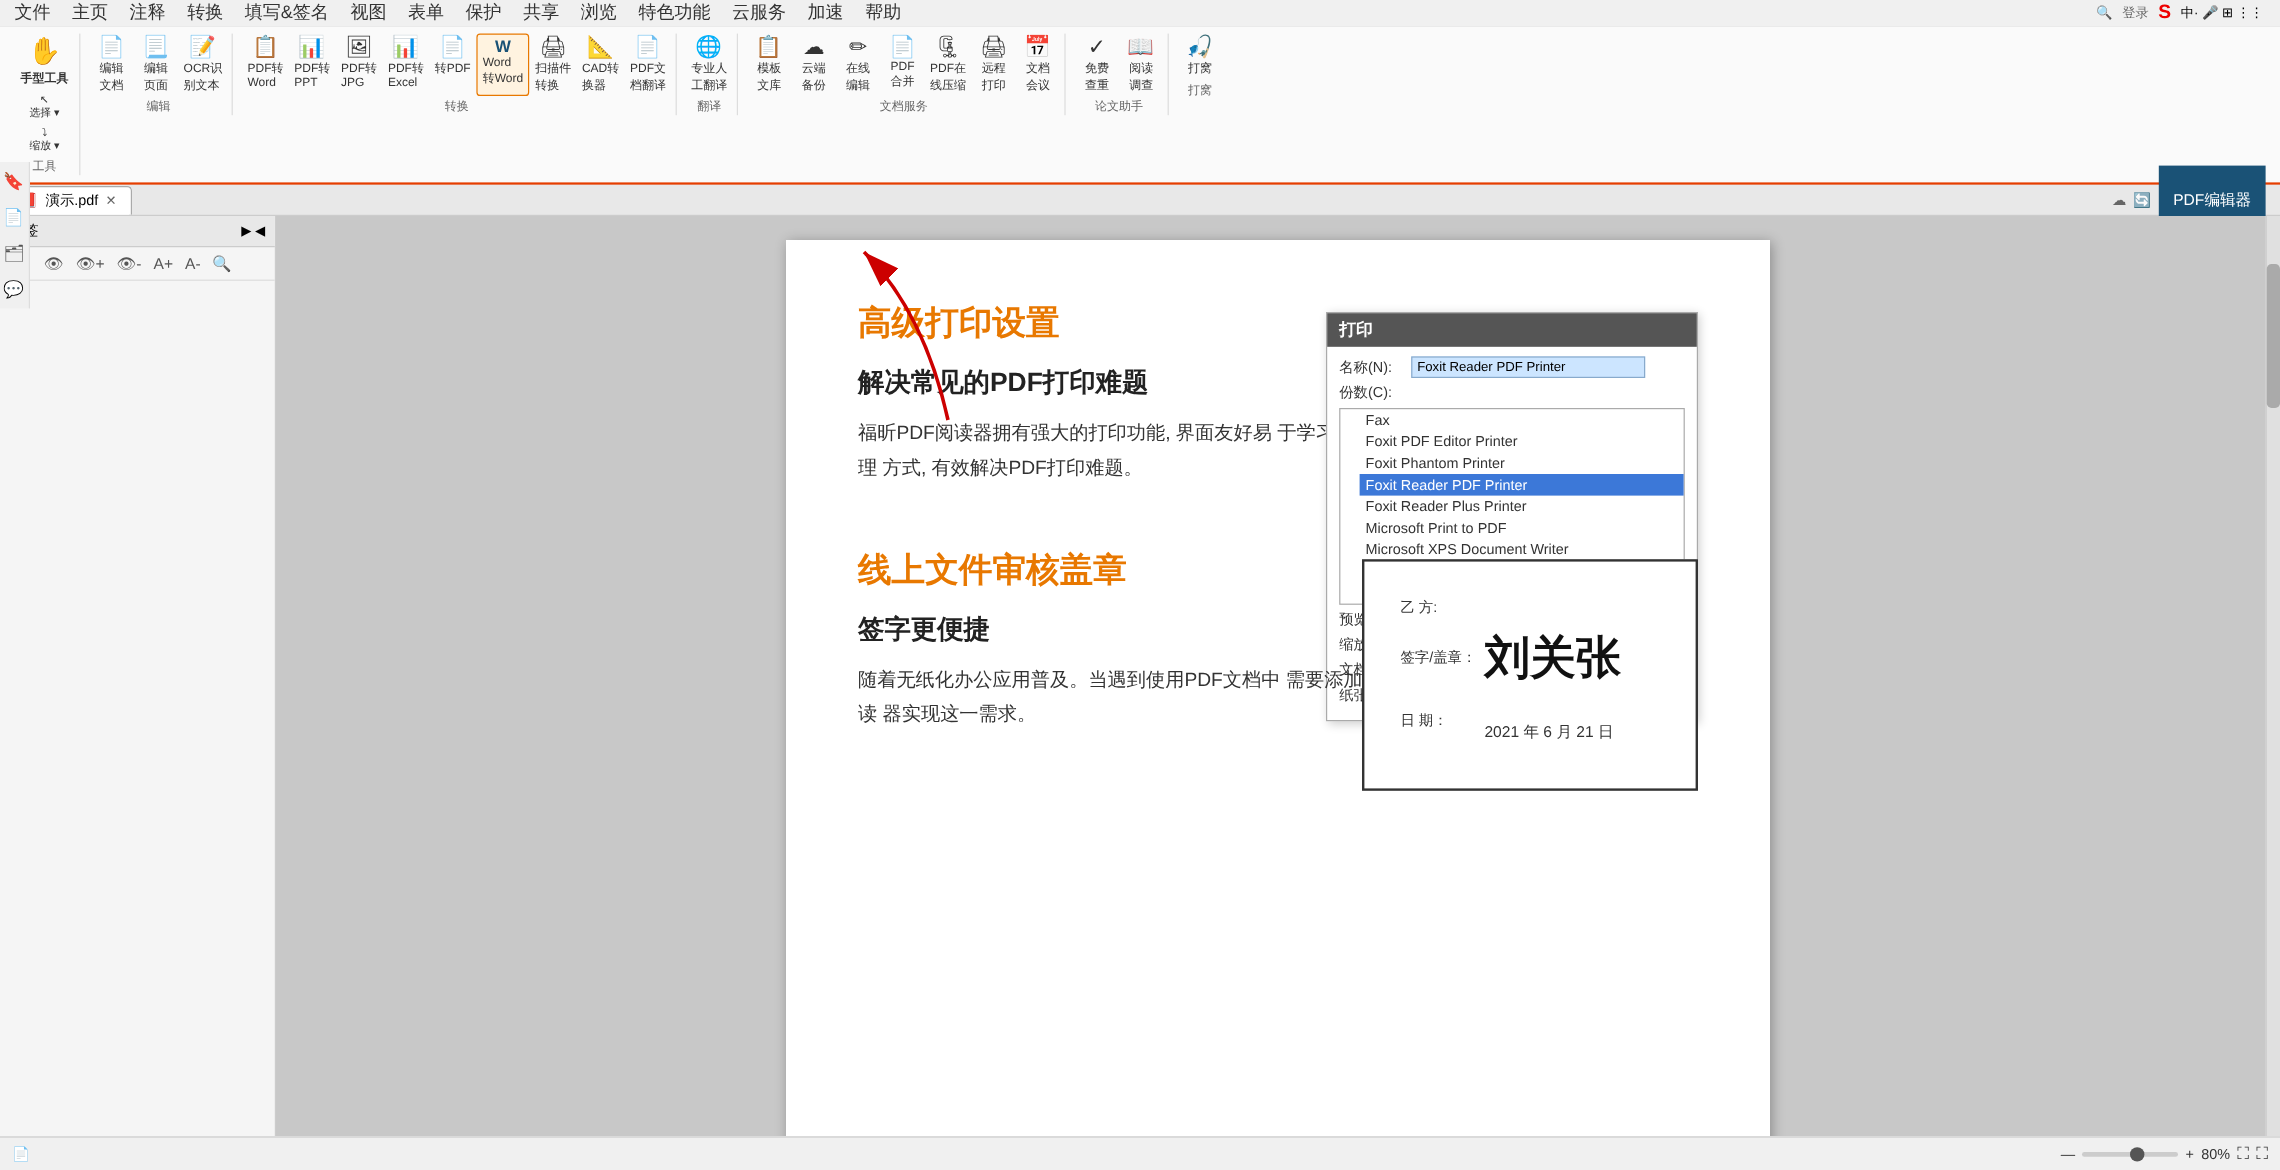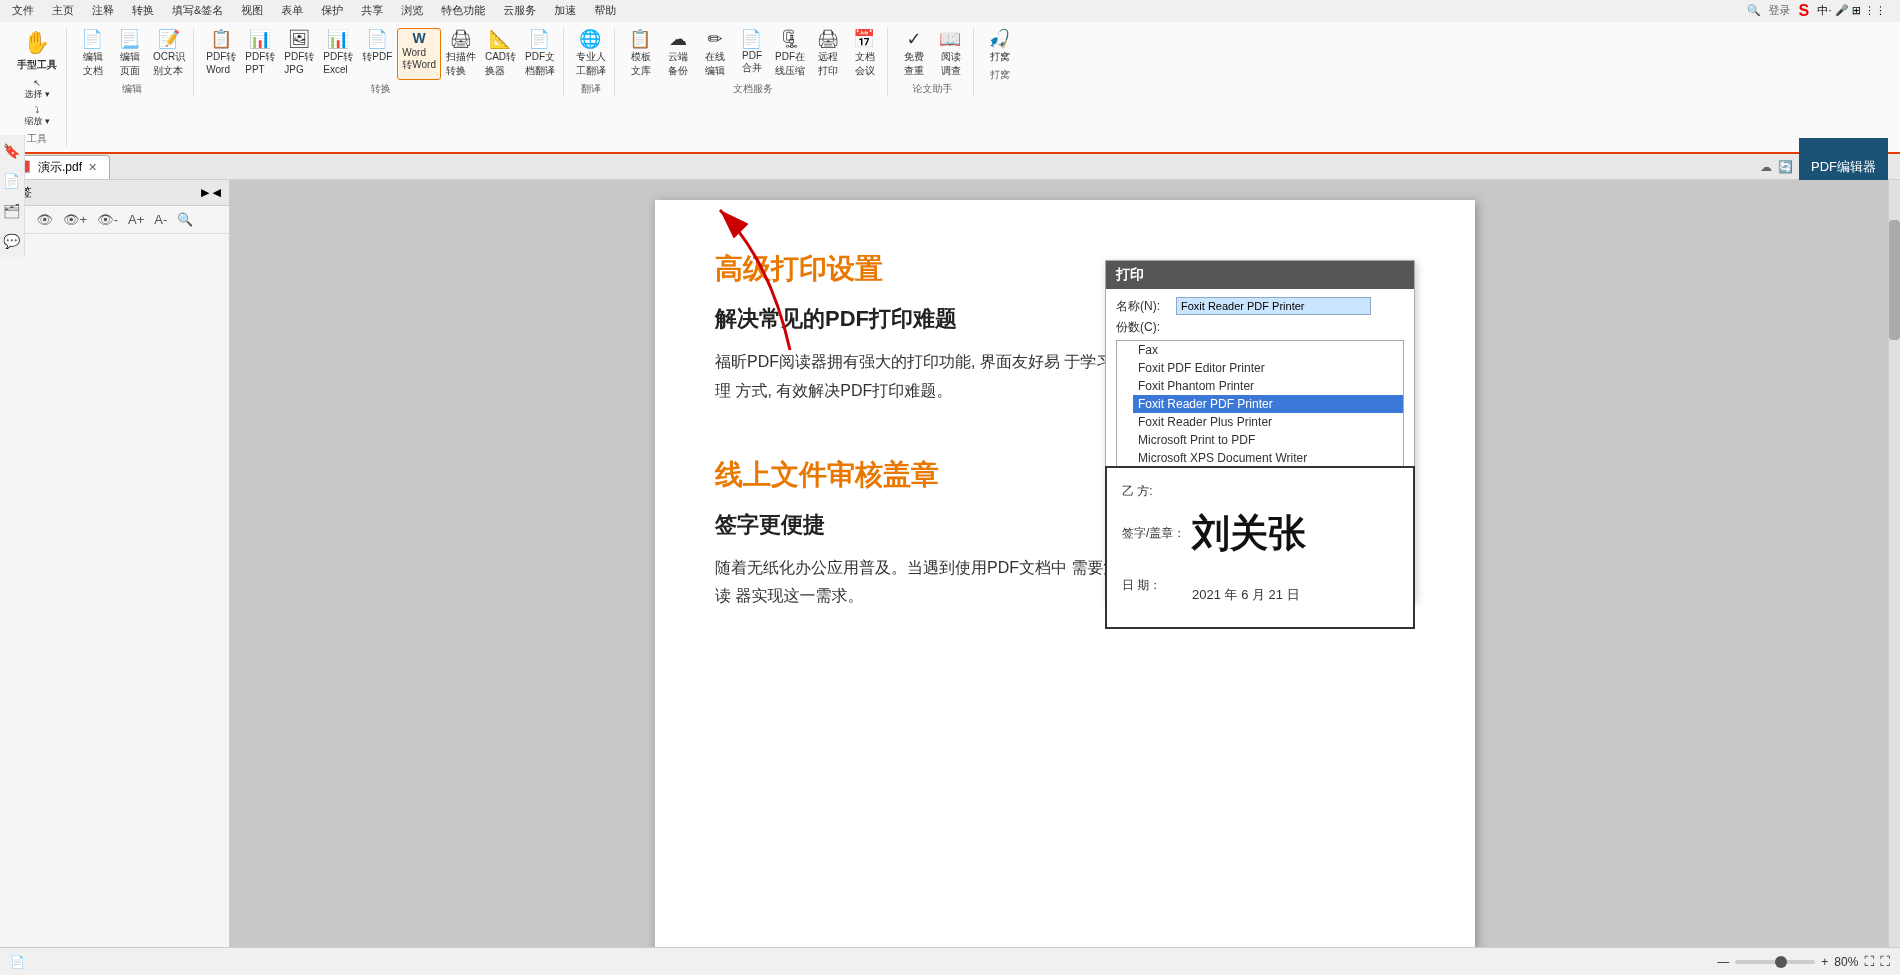--- a/index.html
+++ b/index.html
@@ -10,21 +10,21 @@
       background: #f0f0f0;
       height: 22px;
       display: flex;
       align-items: center;
       border-bottom: 1px solid #ccc;
       padding: 0 4px;
       gap: 2px;
     }
     .menu-item {
       padding: 2px 8px;
-      font-size: 11px;
+      font-size: 15px;
       cursor: pointer;
       color: #333;
     }
 
     
     .ribbon {
       background: #fafafa;
       border: 2px solid #e53e00;
       border-radius: 2px;
       display: flex;
@@ -259,24 +259,24 @@
     .print-list-item.selected {
       background: #3c78d8;
       color: #fff;
     }
 
     
     .signature-box {
       position: absolute;
       right: 0;
       top: 10px;
-      width: 310px;
+      width: 280px;
       border: 2px solid #333;
       background: #fff;
-      padding: 15px;
+      padding: 30px;
     }
     .sig-row {
       display: flex;
       align-items: center;
       margin-bottom: 8px;
       font-size: 12px;
     }
     .sig-label {
       width: 70px;
       color: #333;

